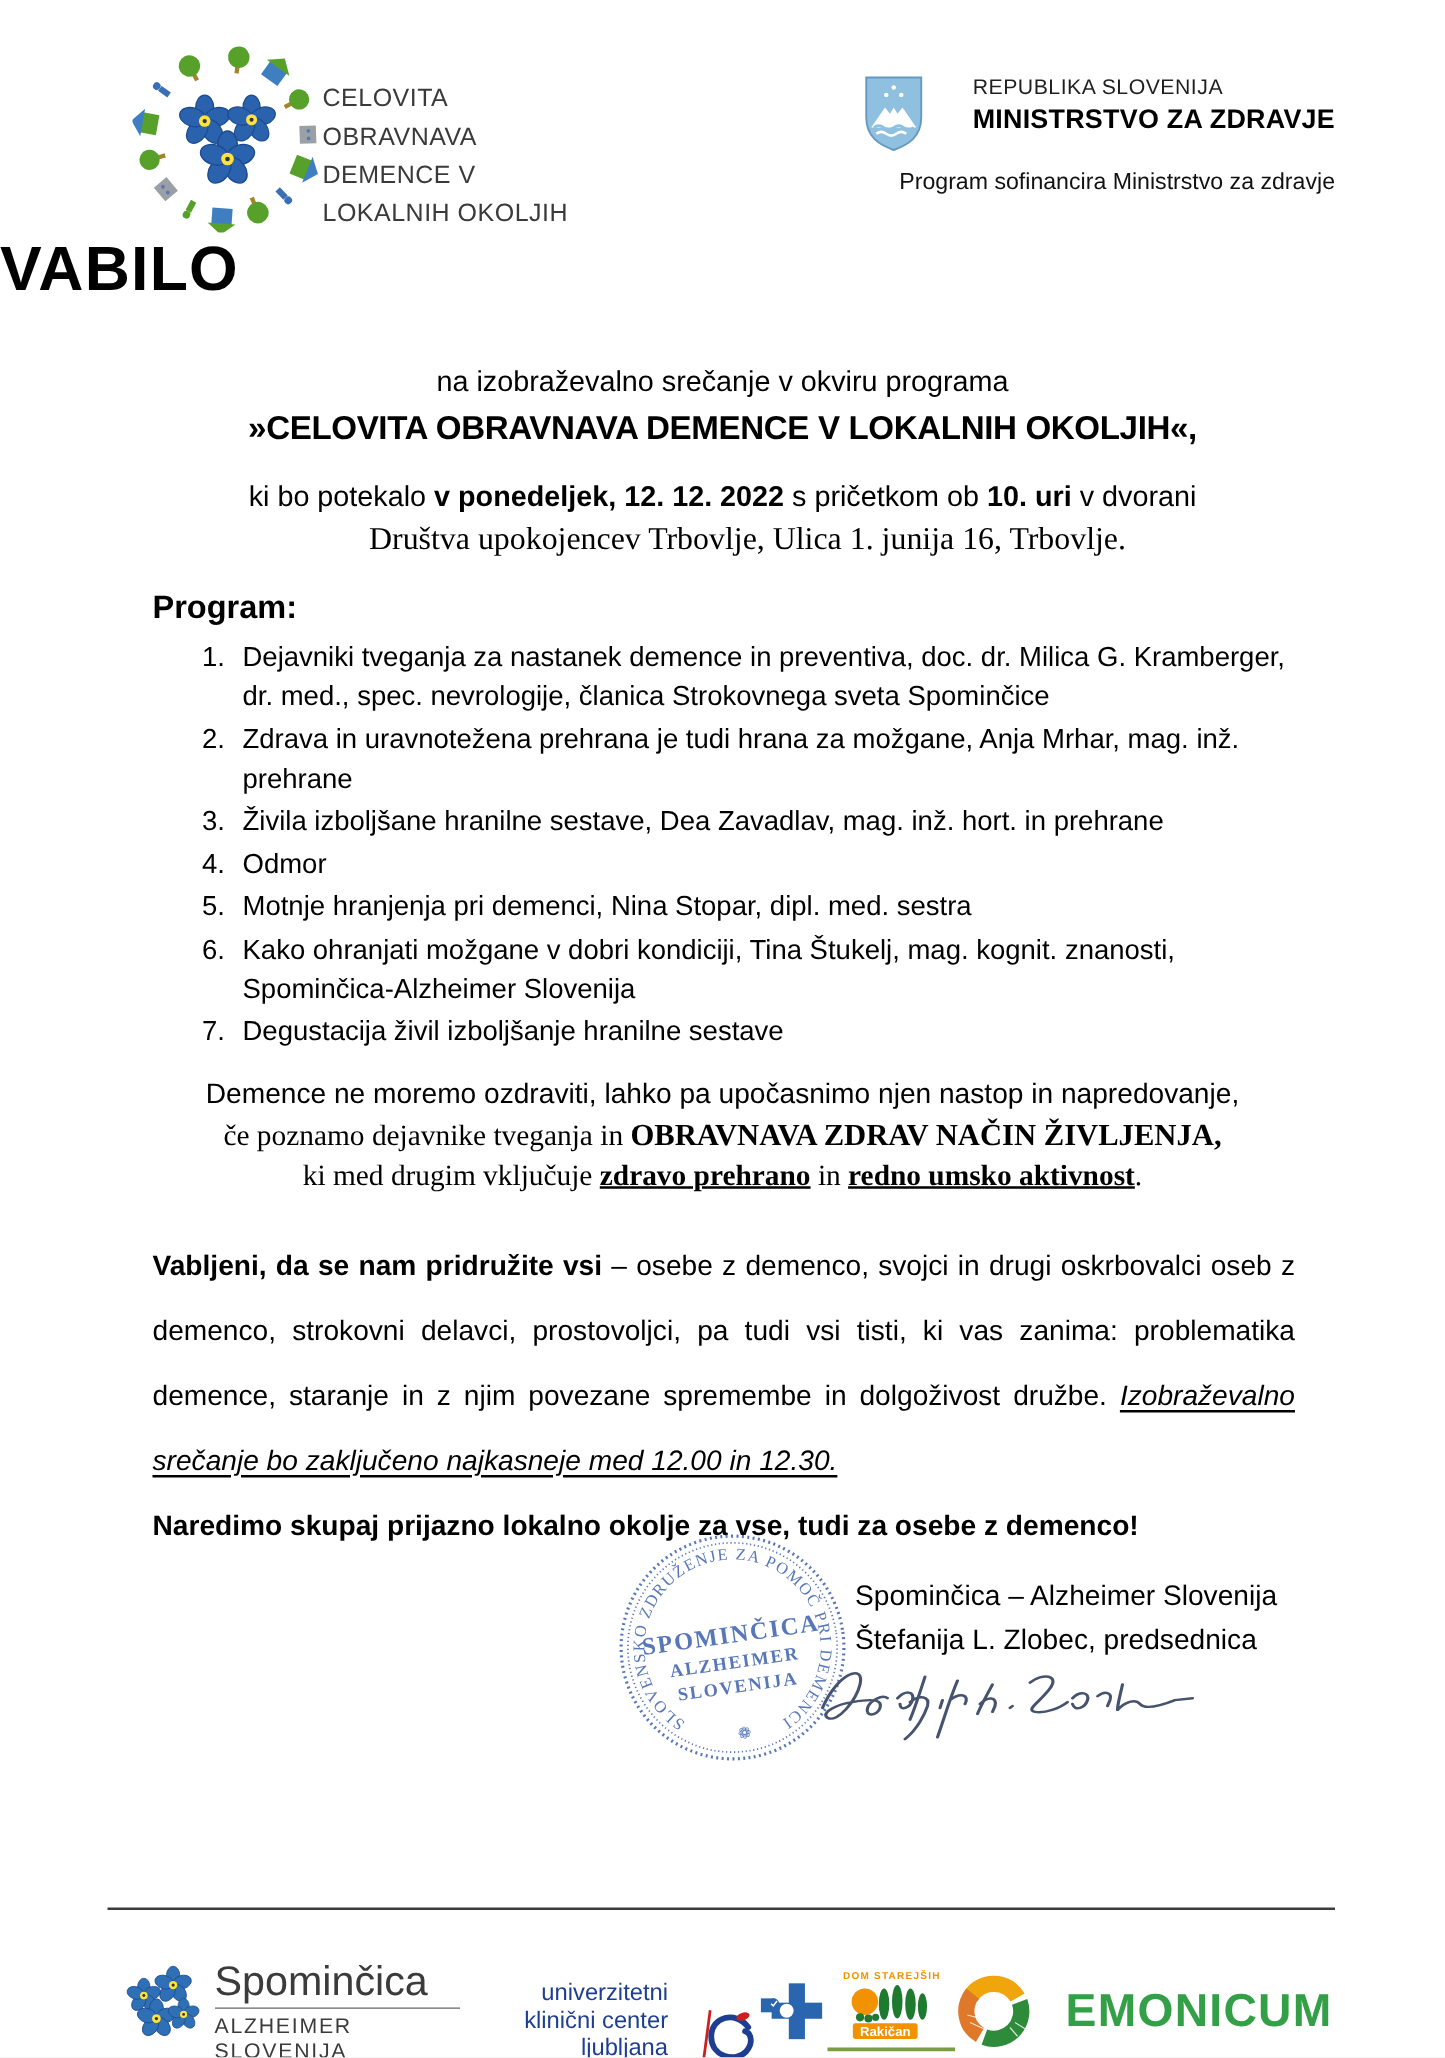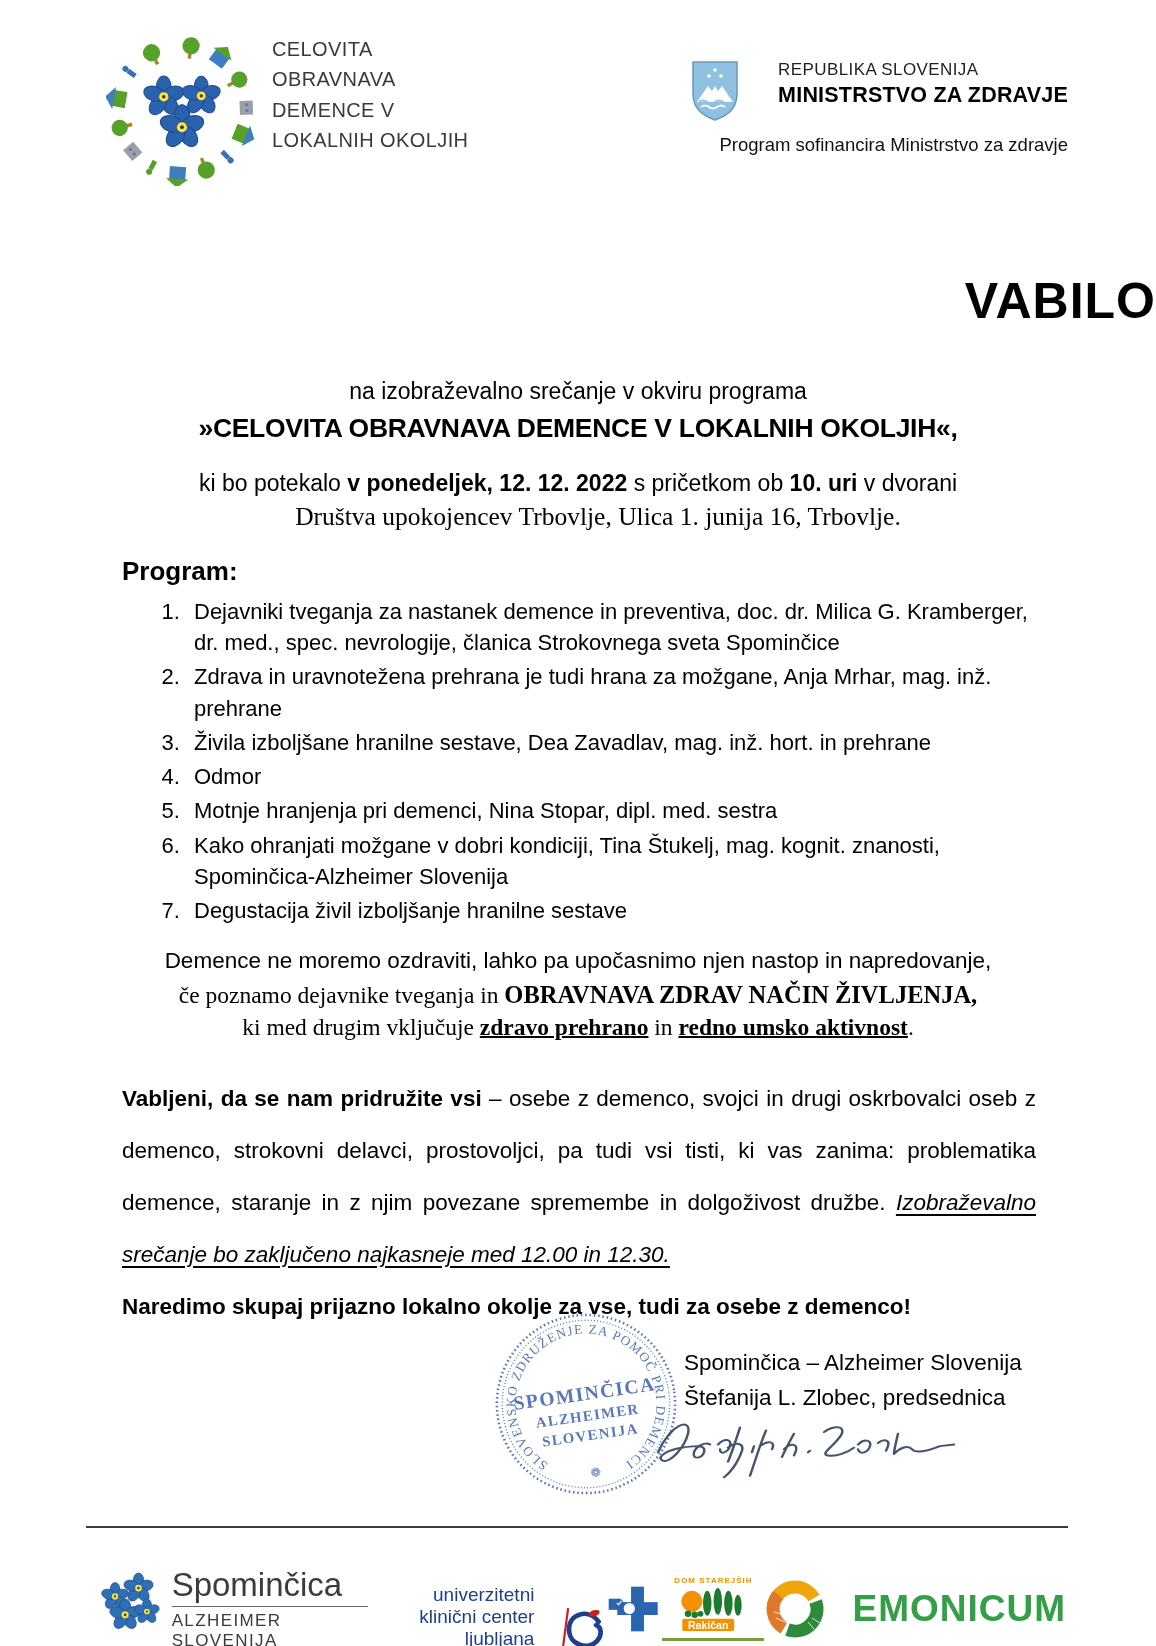--- a/index.html
+++ b/index.html
@@ -1,28 +1,28 @@
 <!DOCTYPE html>
 <html><head>
 <meta charset="utf-8">
 <style>
   html,body{margin:0;padding:0;background:#e8e8e8;}
   .page{position:relative;width:1156px;height:1646px;margin:0 auto;background:#fff;
         overflow:hidden;font-family:"Liberation Sans",sans-serif;color:#000;}
   
   .header{display:flex;justify-content:space-between;align-items:flex-start;padding:34px 88px 0 106px;}
-  .brand{display:flex;align-items:flex-start;gap:14px;}
+  .brand{display:flex;align-items:flex-end;}
   .brand-text{font-size:20px;color:#3a3a3a;line-height:1.52;letter-spacing:.4px;font-weight:500;}
   .gov{margin-top:26px;}
   .gov-row{display:flex;gap:38px;align-items:flex-start;}
   .gov-country{font-size:17px;color:#1f1f1f;letter-spacing:.4px;}
   .gov-name{font-size:21.5px;font-weight:bold;letter-spacing:.2px;margin-top:3px;}
   .gov-note{font-size:18.5px;margin-top:12px;color:#111;text-align:right;}
   
-  .title{text-align:right;margin-top:86px;font-size:50px;font-weight:800;letter-spacing:1px;}
+  .title{text-align:left;font-size:50px;font-weight:800;letter-spacing:1px;}
   .intro-1{text-align:center;margin-top:48px;font-size:23px;}
   .intro-2{text-align:center;margin-top:8px;font-size:26.5px;font-weight:800;letter-spacing:-.3px;}
   .intro-date{text-align:center;margin-top:26px;font-size:23px;}
   .intro-venue{text-align:center;margin-top:5px;font-family:"Liberation Serif",serif;font-size:25.5px;padding-left:40px;}
   
   .program{margin:24px 118px 0 122px;}
   .program-h{font-size:26px;font-weight:800;}
   ol.program-list{margin:9px 0 0 0;padding-left:64px;font-size:22px;}
   ol.program-list li{padding-left:8px;margin-bottom:3px;line-height:1.42;}
   

